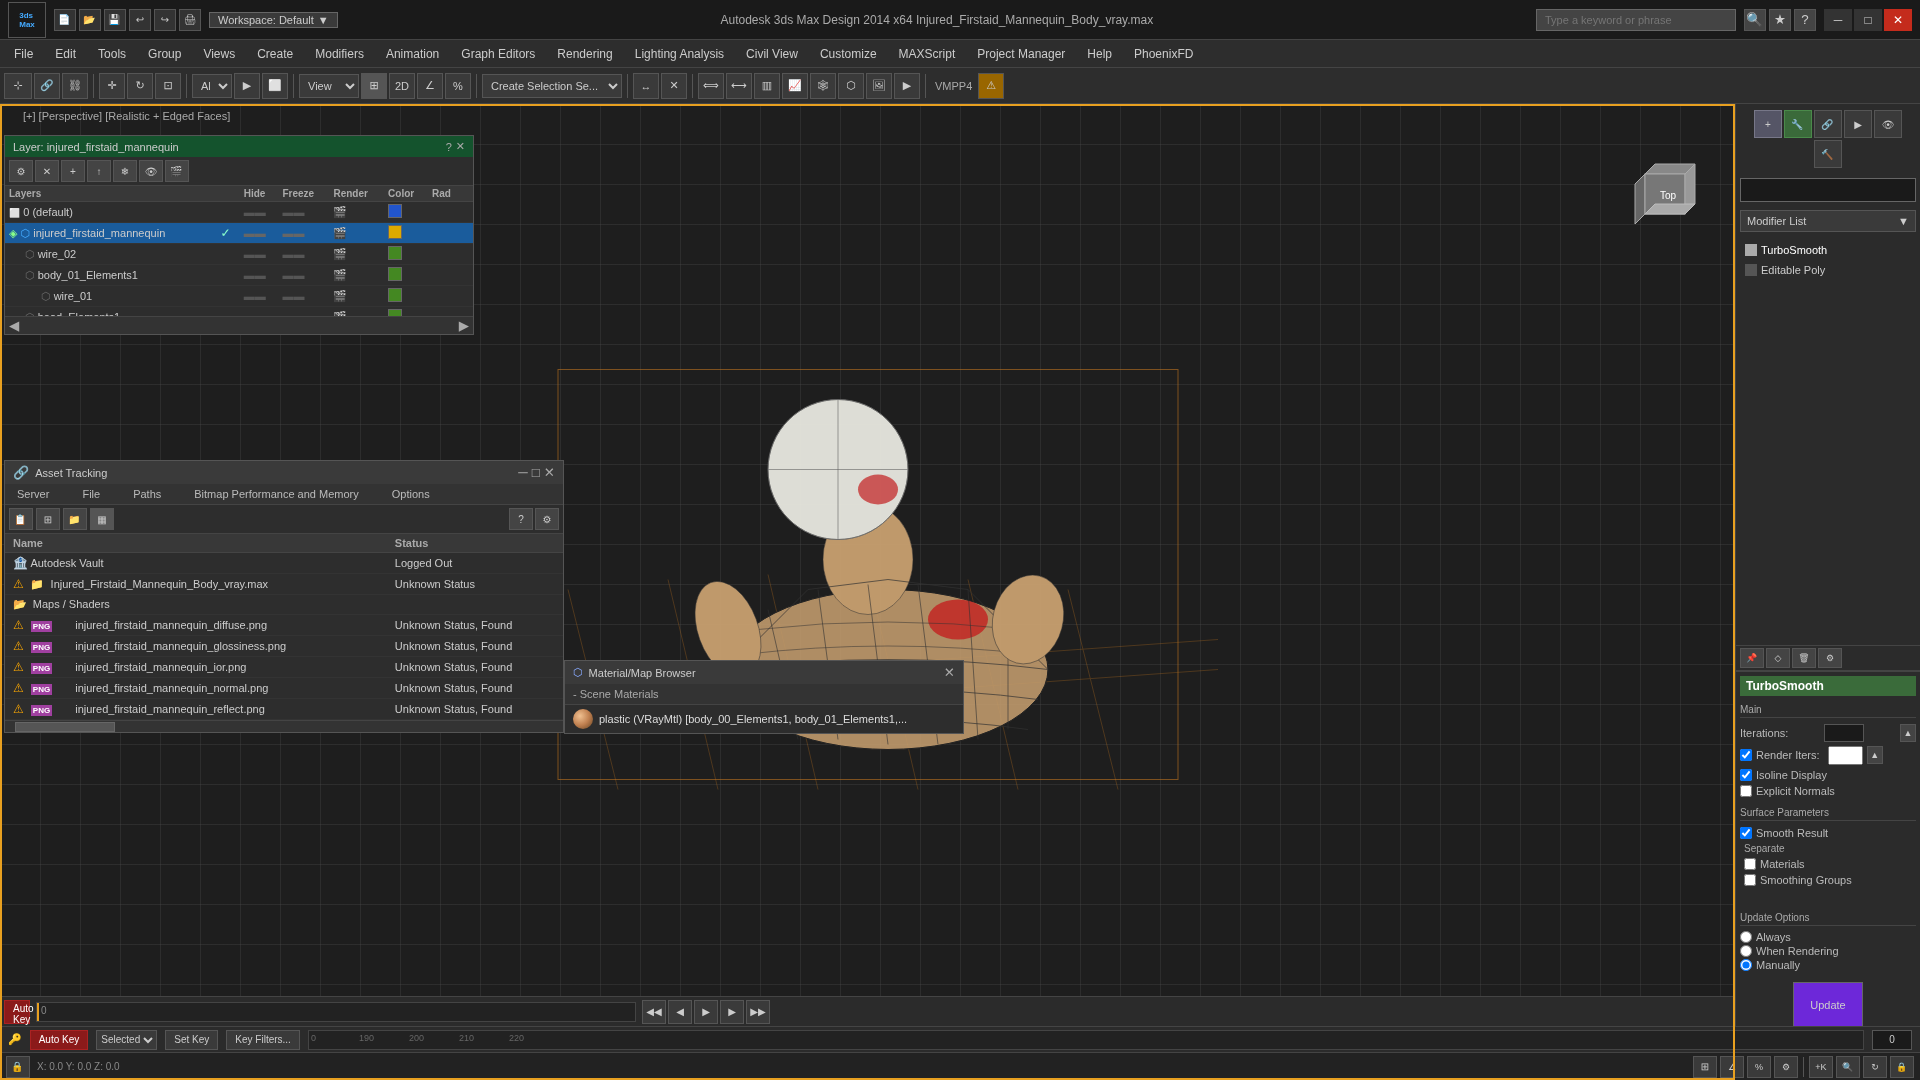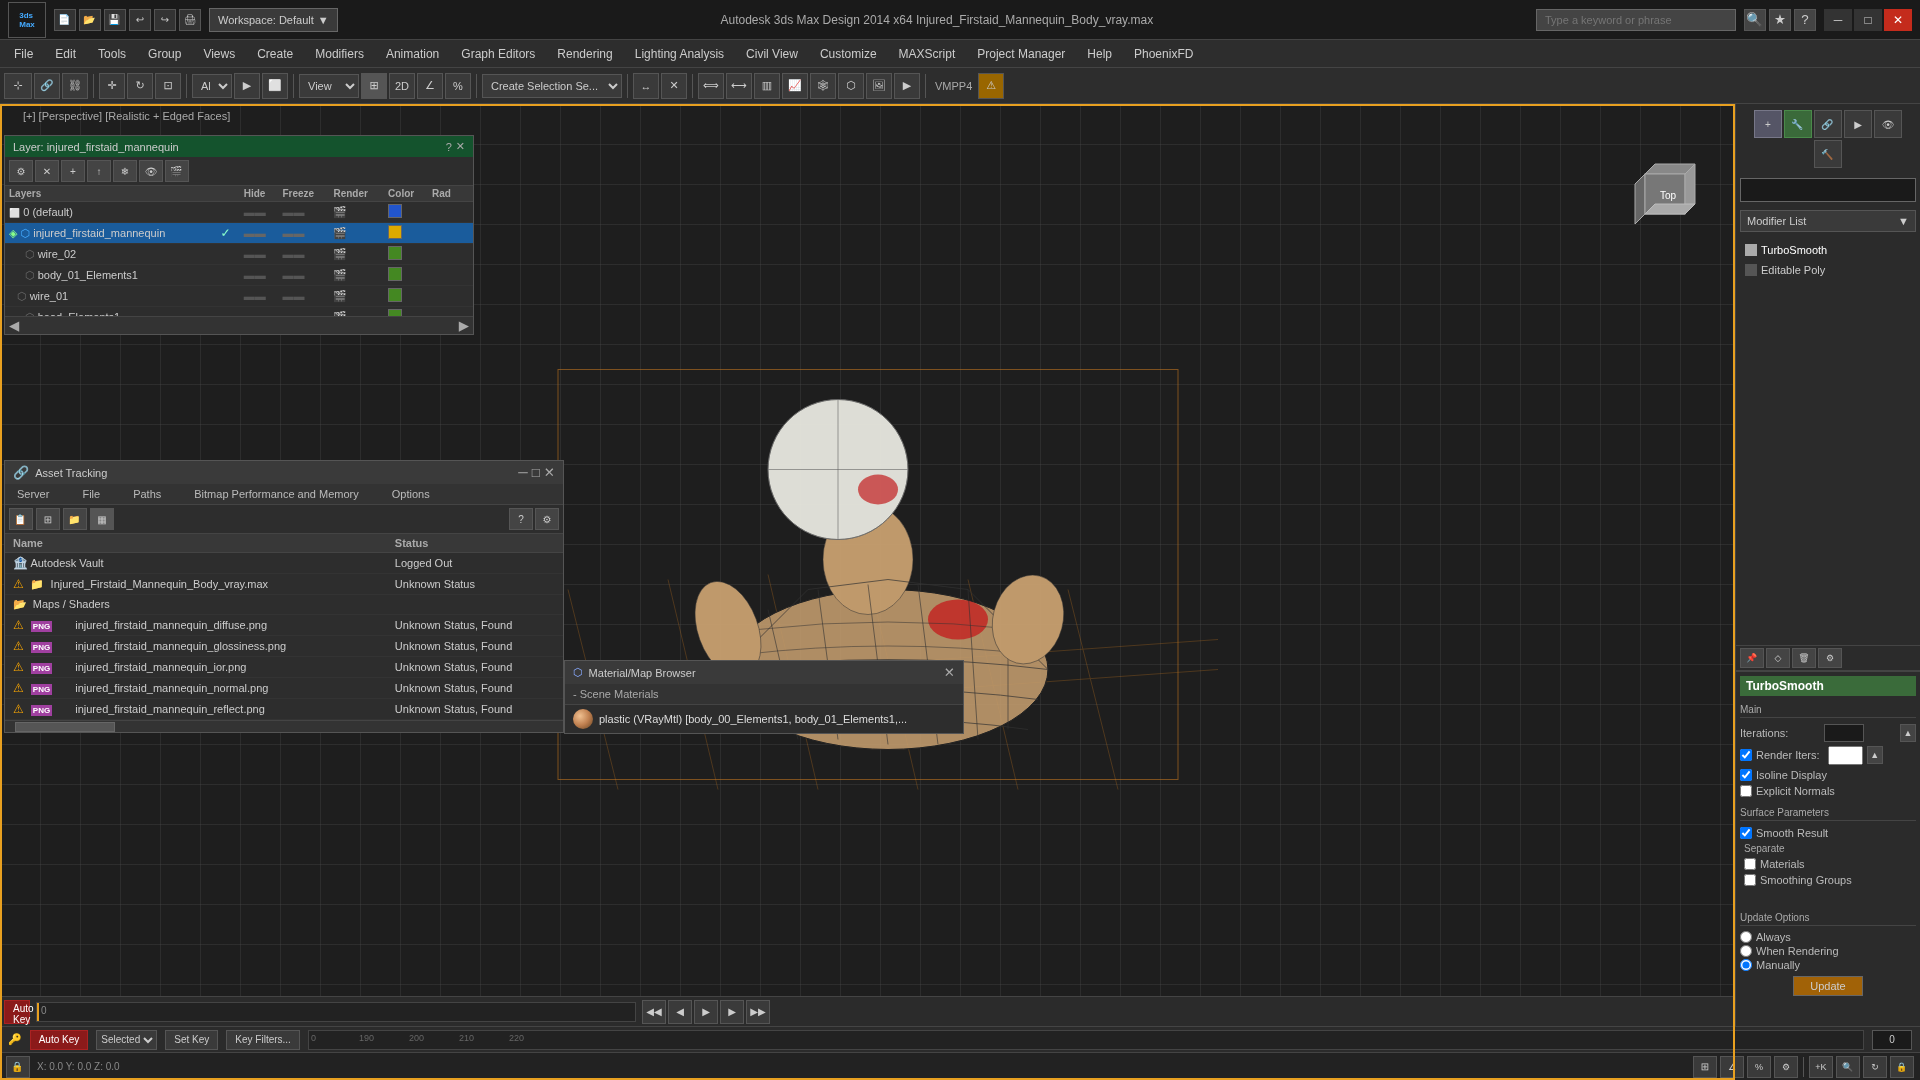--- a/index.html
+++ b/index.html
@@ -56,21 +56,21 @@
     #title-bar .workspace-selector {
       background: #3a3a3a;
       border: 1px solid #666;
       color: #ccc;
       padding: 2px 8px;
       font-size: 11px;
       display: flex;
       align-items: center;
       gap: 4px;
       cursor: pointer;
-      height: 24px;
+      height: 16px;
     }
     #title-bar .app-title {
       flex: 1;
       text-align: center;
       color: #aaa;
       font-size: 12px;
     }
     #title-bar .search-box {
       background: #444;
       border: 1px solid #666;
@@ -666,28 +666,28 @@
       padding: 1px 0;
       font-size: 11px;
       color: #bbb;
     }
     .radio-row input[type="radio"] {
       width: 12px;
       height: 12px;
     }
 
     .update-btn {
-      background: #a16207;
+      background: #6d28d9;
       border: 1px solid #666;
       color: #ccc;
-      padding: 3px 16px;
+      padding: 16px 16px;
       cursor: pointer;
       font-size: 11px;
       display: block;
-      margin: 4px auto;
+      margin: 10px auto;
     }
   </style>
 </head>
 <body>
 
 <div id="title-bar">
   <div class="logo">
     <span style="font-size:8px;color:#4af;font-weight:bold;">3ds<br>Max</span>
   </div>
   <div class="quick-access">
@@ -1048,21 +1048,21 @@
           <td style="padding-left:20px;"><span style="color:#666;">⬡</span> body_01_Elements1</td>
           <td></td>
           <td><span style="color:#555;">▬▬</span></td>
           <td><span style="color:#555;">▬▬</span></td>
           <td><span style="color:#666;">🎬</span></td>
           <td><span class="color-swatch" style="background:#448822;"></span></td>
           <td></td>
           <td></td>
         </tr>
         <tr class="layer-row-default">
-          <td style="padding-left:12px;margin-top:24px;"><span style="color:#666;">⬡</span> wire_01</td>
+          <td style="padding-left:36px;margin-top:24px;"><span style="color:#666;">⬡</span> wire_01</td>
           <td></td>
           <td><span style="color:#555;">▬▬</span></td>
           <td><span style="color:#555;">▬▬</span></td>
           <td><span style="color:#666;">🎬</span></td>
           <td><span class="color-swatch" style="background:#448822;"></span></td>
           <td></td>
           <td></td>
         </tr>
         <tr class="layer-row-default">
           <td style="padding-left:20px;"><span style="color:#666;">⬡</span> head_Elements1</td>

